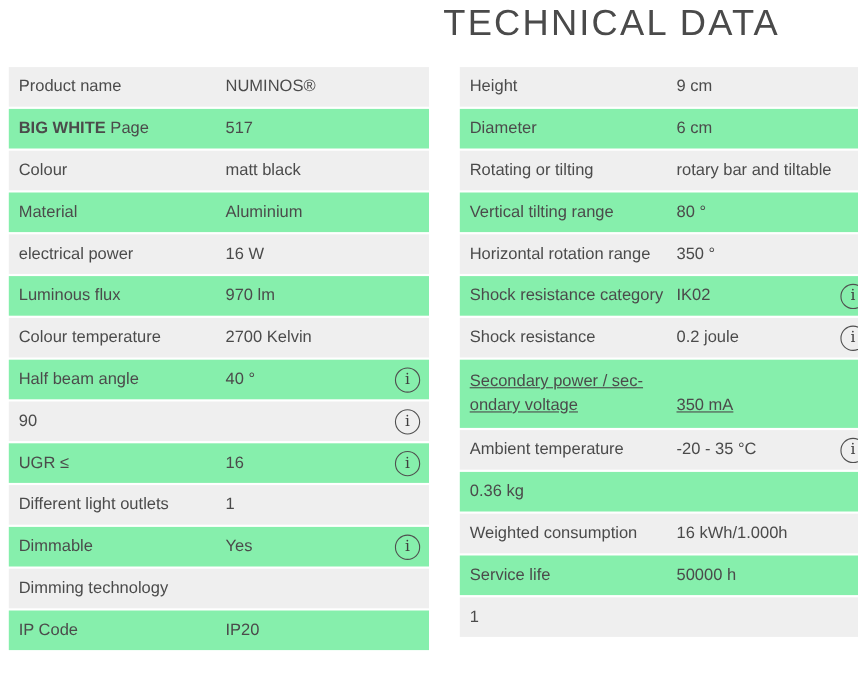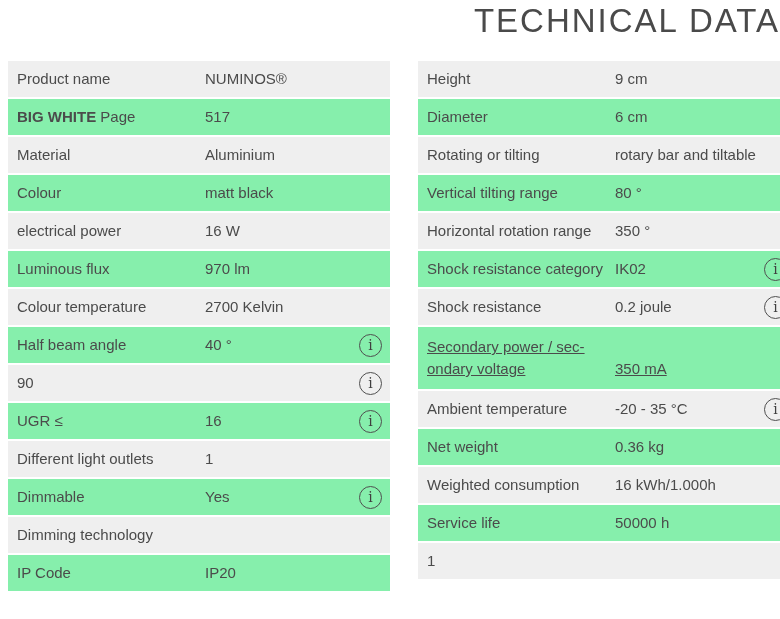--- a/index.html
+++ b/index.html
@@ -15,21 +15,21 @@
     position: relative;
     font-family: "Liberation Sans", sans-serif;
     color: var(--text);
     overflow: hidden;
   }
   .page-title {
     position: absolute;
     left: 403px;
     top: 2px;
     width: 377px;
-    text-align: right;
+    text-align: left;
     font-size: 33px;
     font-weight: 200;
     letter-spacing: 2px;
     color: #4a4a4a;
     white-space: nowrap;
   }
   .spec-table {
     position: absolute;
     top: 61px;
     font-size: 15px;
@@ -89,26 +89,26 @@
 <div class="spec-table" id="table-left">
     <div class="row">
       <div class="label">Product name</div>
       <div class="value">NUMINOS®</div>
     </div>
     <div class="row">
       <div class="label"><b>BIG WHITE</b> Page</div>
       <div class="value">517</div>
     </div>
     <div class="row">
+      <div class="label">Colour</div>
+      <div class="value">matt black</div>
+    </div>
+    <div class="row">
       <div class="label">Material</div>
       <div class="value">Aluminium</div>
-    </div>
-    <div class="row">
-      <div class="label">Colour</div>
-      <div class="value">matt black</div>
     </div>
     <div class="row">
       <div class="label">electrical power</div>
       <div class="value">16 W</div>
     </div>
     <div class="row">
       <div class="label">Luminous flux</div>
       <div class="value">970 lm</div>
     </div>
     <div class="row">
@@ -182,21 +182,20 @@
       <div class="label">Secondary power / sec-
 ondary voltage</div>
       <div class="value">350 mA</div>
     </div>
     <div class="row">
       <div class="label">Ambient temperature</div>
       <div class="value">-20 - 35 °C</div>
       <div class="info-icon">i</div>
     </div>
     <div class="row">
-      <div class="label">Net weight</div>
       <div class="value">0.36 kg</div>
     </div>
     <div class="row">
       <div class="label">Weighted consumption</div>
       <div class="value">16 kWh/1.000h</div>
     </div>
     <div class="row">
       <div class="label">Service life</div>
       <div class="value">50000 h</div>
     </div>

